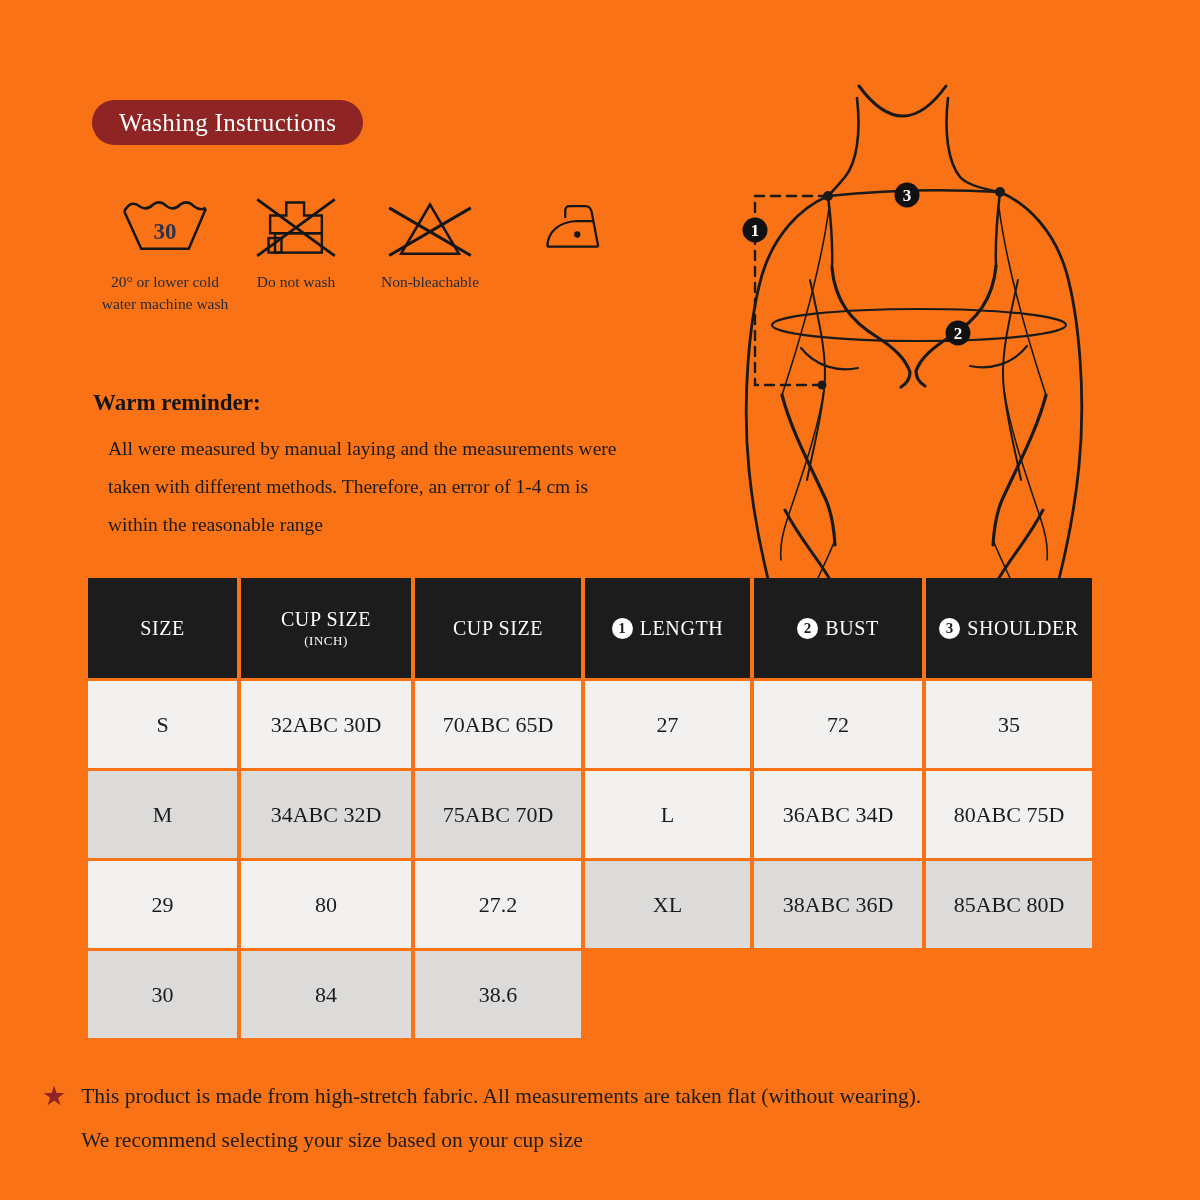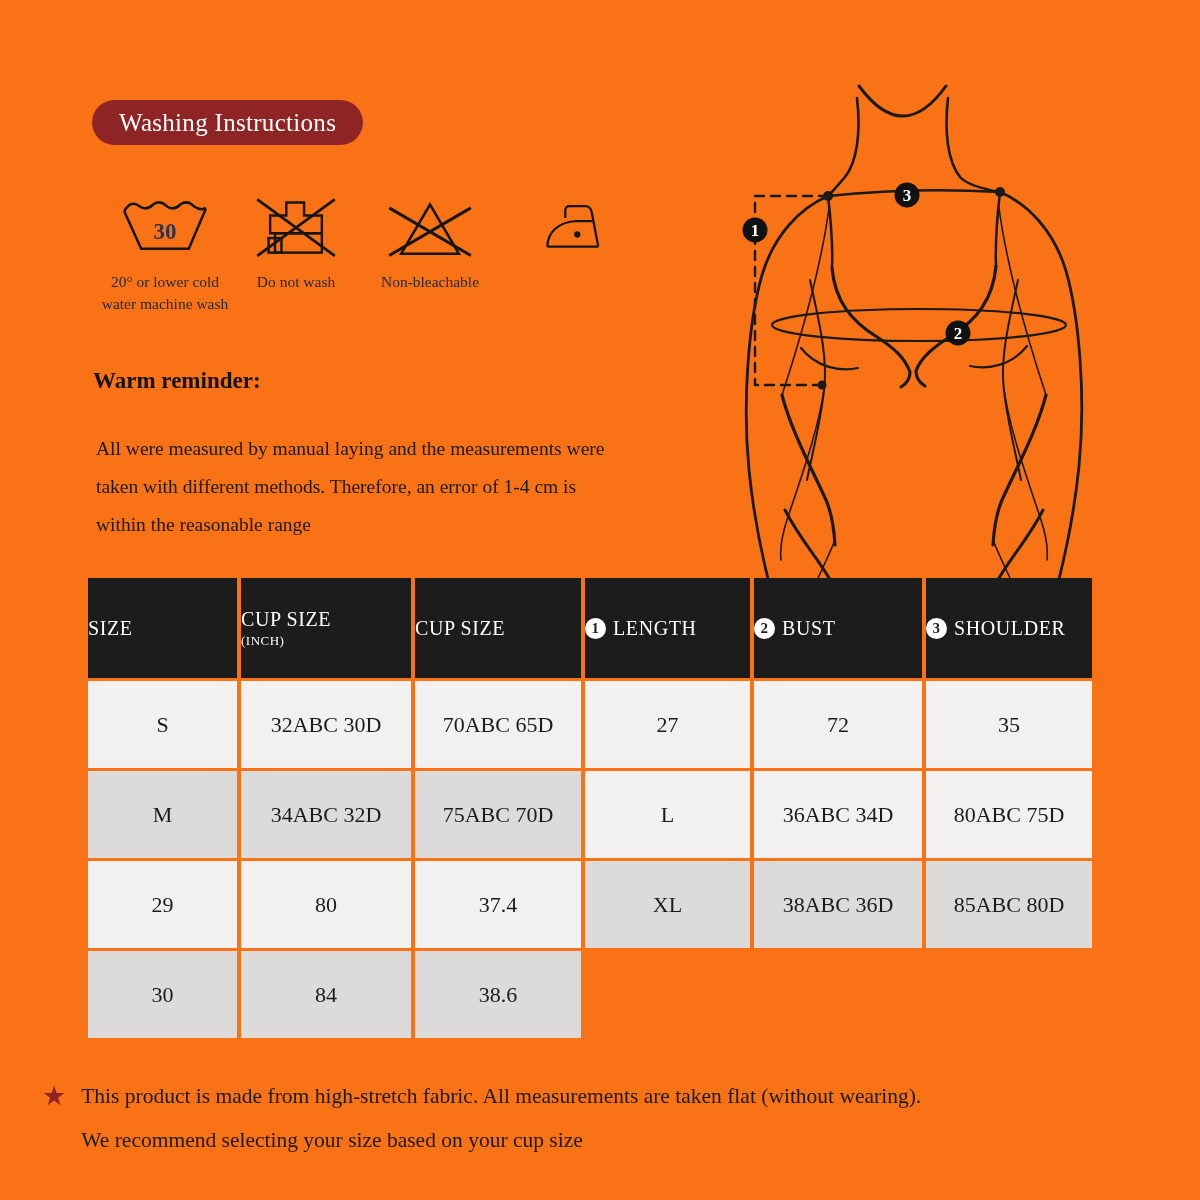--- a/index.html
+++ b/index.html
@@ -11,36 +11,36 @@
          padding:0 27px;border-radius:23px;color:#ffffff;font-size:25px;letter-spacing:.3px;}
 
   
   .care-item{position:absolute;top:196px;text-align:center;}
   .care-item svg{display:block;margin:0 auto;}
   .care-label{margin-top:7px;font-size:15.5px;line-height:22px;color:#242a3a;white-space:pre-line;}
   .care-stroke{fill:none;stroke:#161616;stroke-width:3;stroke-linejoin:miter;}
   .tub-temp{font-family:"Liberation Serif",serif;font-weight:bold;font-size:27px;fill:#2b3350;}
 
   
-  .warm-title{position:absolute;left:93px;top:368px;font-size:23px;font-weight:bold;color:#141414;}
-  .warm-body{position:absolute;left:96px;top:430px;width:650px;font-size:19.5px;line-height:38px;
+  .warm-title{position:absolute;left:93px;top:390px;font-size:23px;font-weight:bold;color:#141414;}
+  .warm-body{position:absolute;left:108px;top:430px;width:650px;font-size:19.5px;line-height:38px;
              color:#1a1a1a;white-space:pre-line;}
 
   
   .figure{position:absolute;left:722px;top:78px;}
   .fig-line{fill:none;stroke:#1a1a1a;stroke-linecap:round;}
   .marker-num{font-family:"Liberation Serif",serif;font-weight:bold;font-size:17px;fill:#ffffff;
               text-anchor:middle;}
 
   
   .size-table{position:absolute;left:88px;top:578px;display:grid;
               grid-template-columns:149px 170px 166px 165px 168px 166px;
               grid-template-rows:100px 87px 87px 87px 87px;
               column-gap:4px;row-gap:3px;}
-  .th{background:#1d1c1c;color:#ffffff;display:flex;flex-direction:column;
+  .th{background:#1d1c1c;color:#ffffff;display:flex;flex-direction:column;align-items:center;
       justify-content:center;font-size:20px;letter-spacing:.6px;}
   .th .with-num{display:flex;align-items:center;gap:7px;}
   .th .sub{font-size:13px;letter-spacing:.5px;margin-top:2px;}
   .circ{display:inline-flex;align-items:center;justify-content:center;width:21px;height:21px;
         border-radius:50%;background:#ffffff;color:#1d1c1c;font-size:15px;font-weight:bold;}
   .td{display:flex;align-items:center;justify-content:center;font-size:22px;color:#1b1b1b;}
   .row-light{background:#f2f1ef;}
   .row-dark{background:#dcdbd9;}
 
   
@@ -188,21 +188,21 @@
 
     <div class="td row-dark">M</div>
     <div class="td row-dark">34ABC 32D</div>
     <div class="td row-dark">75ABC 70D</div>
 
     <div class="td row-light">L</div>
     <div class="td row-light">36ABC 34D</div>
     <div class="td row-light">80ABC 75D</div>
     <div class="td row-light">29</div>
     <div class="td row-light">80</div>
-    <div class="td row-light">37.4</div>
+    <div class="td row-light">27.2</div>
 
     <div class="td row-dark">XL</div>
     <div class="td row-dark">38ABC 36D</div>
     <div class="td row-dark">85ABC 80D</div>
     <div class="td row-dark">30</div>
     <div class="td row-dark">84</div>
     <div class="td row-dark">38.6</div>
   </div>
 
   <div class="footnote">

